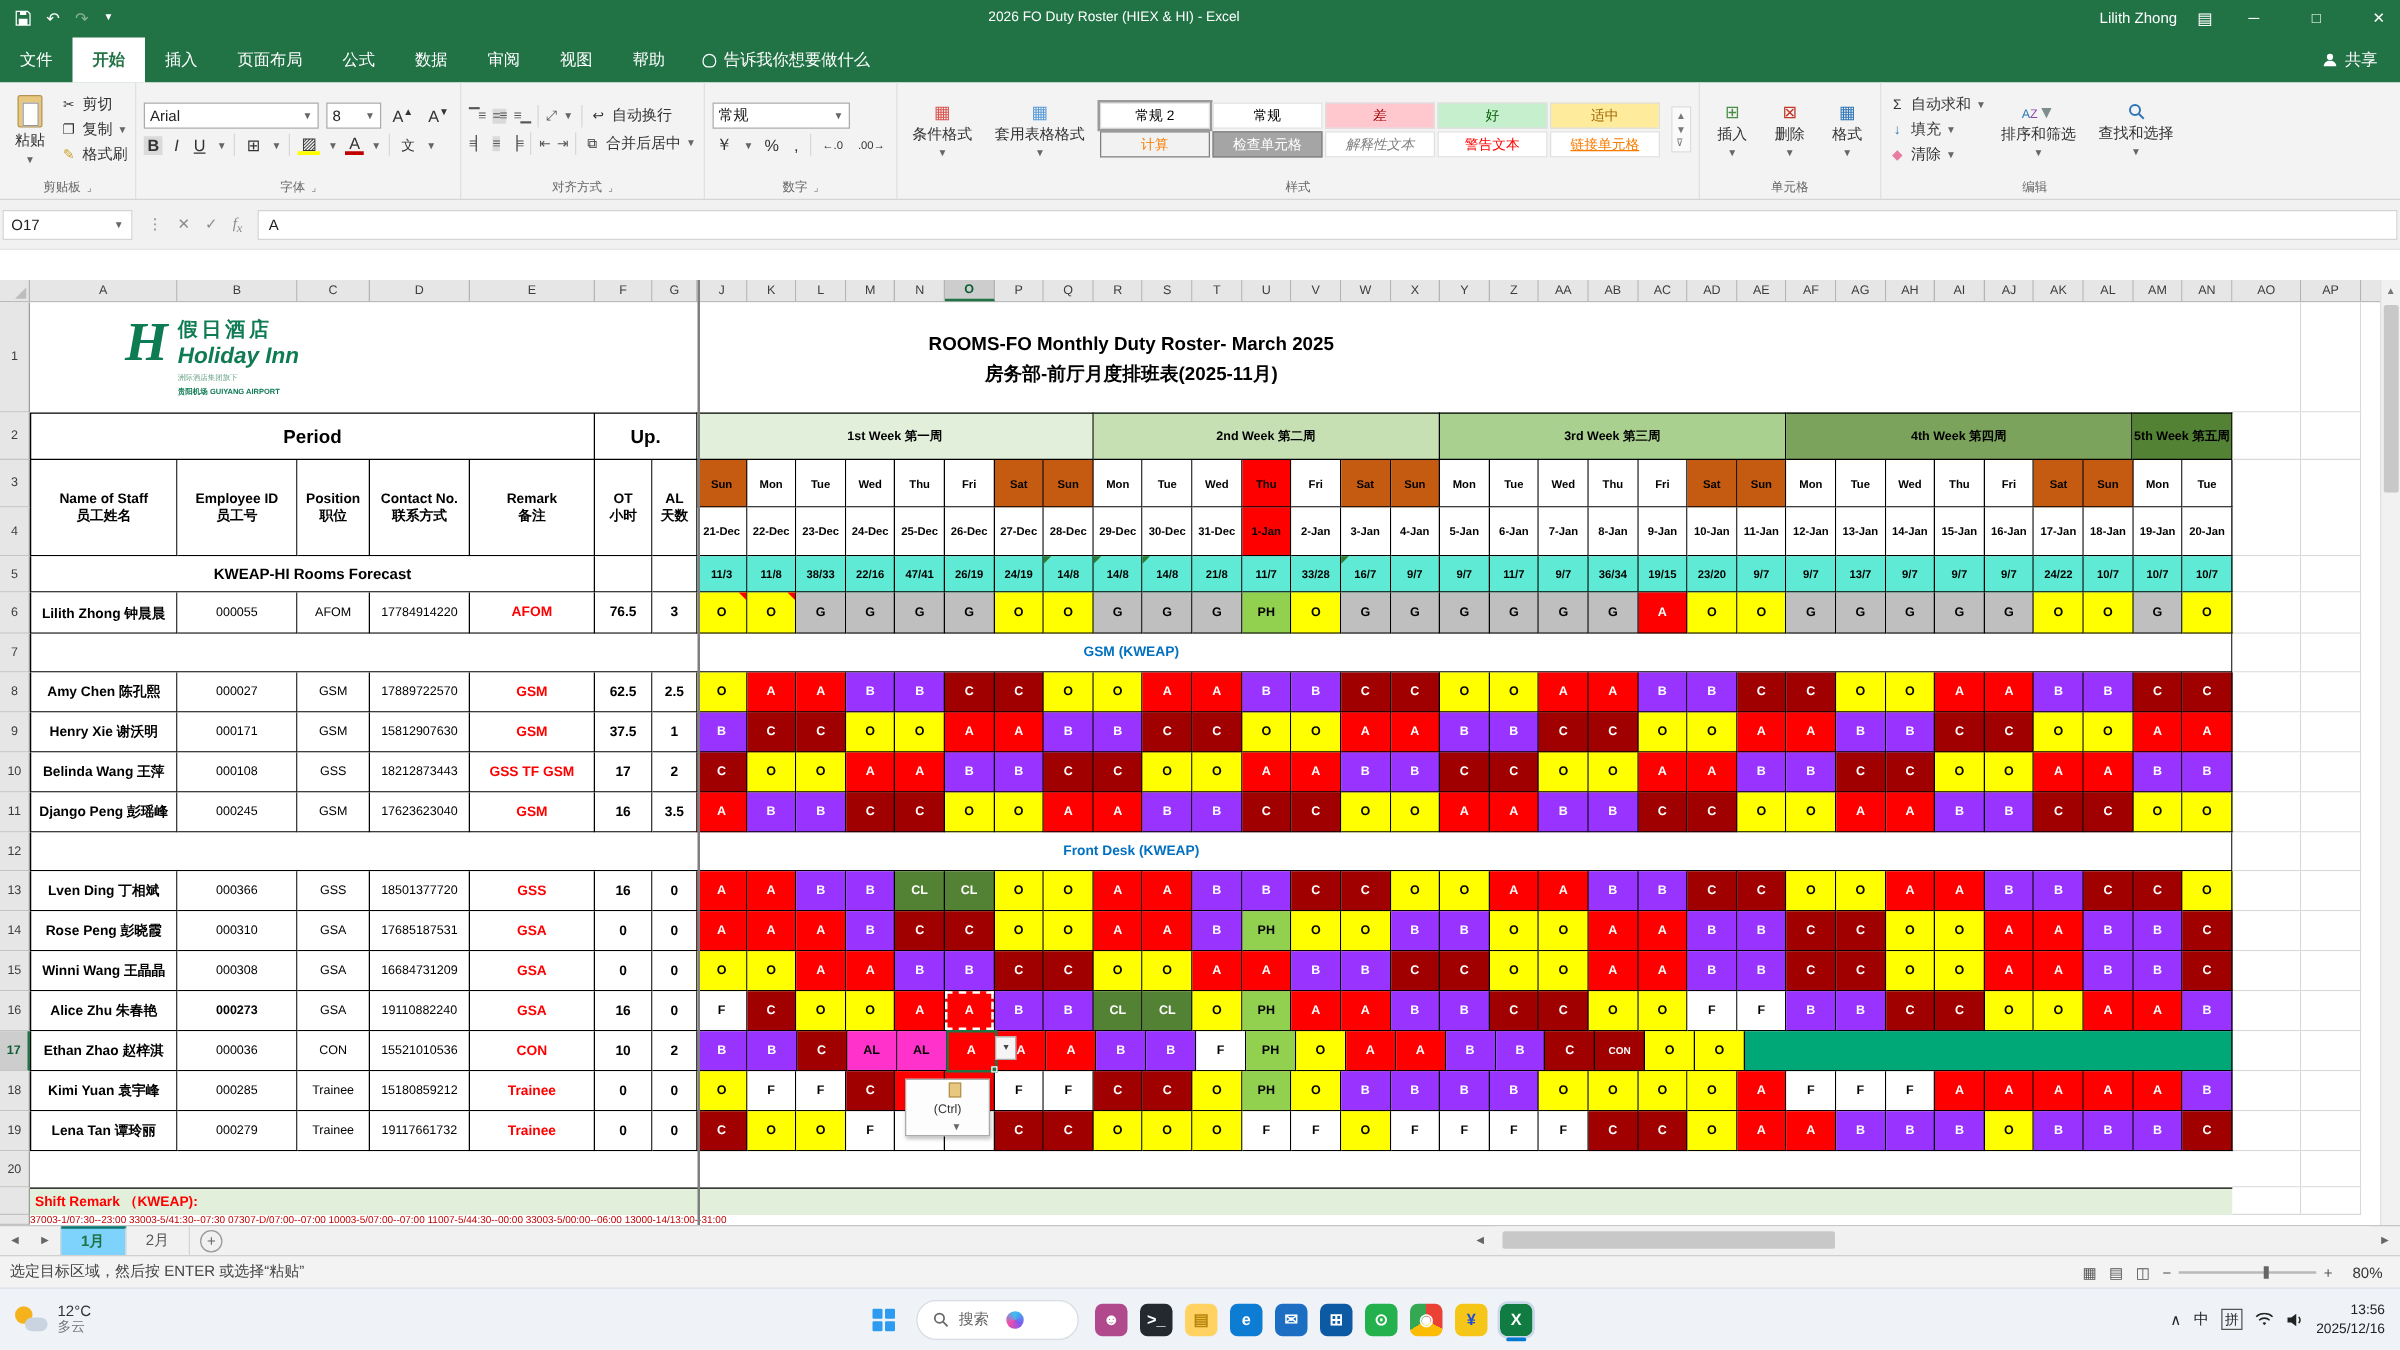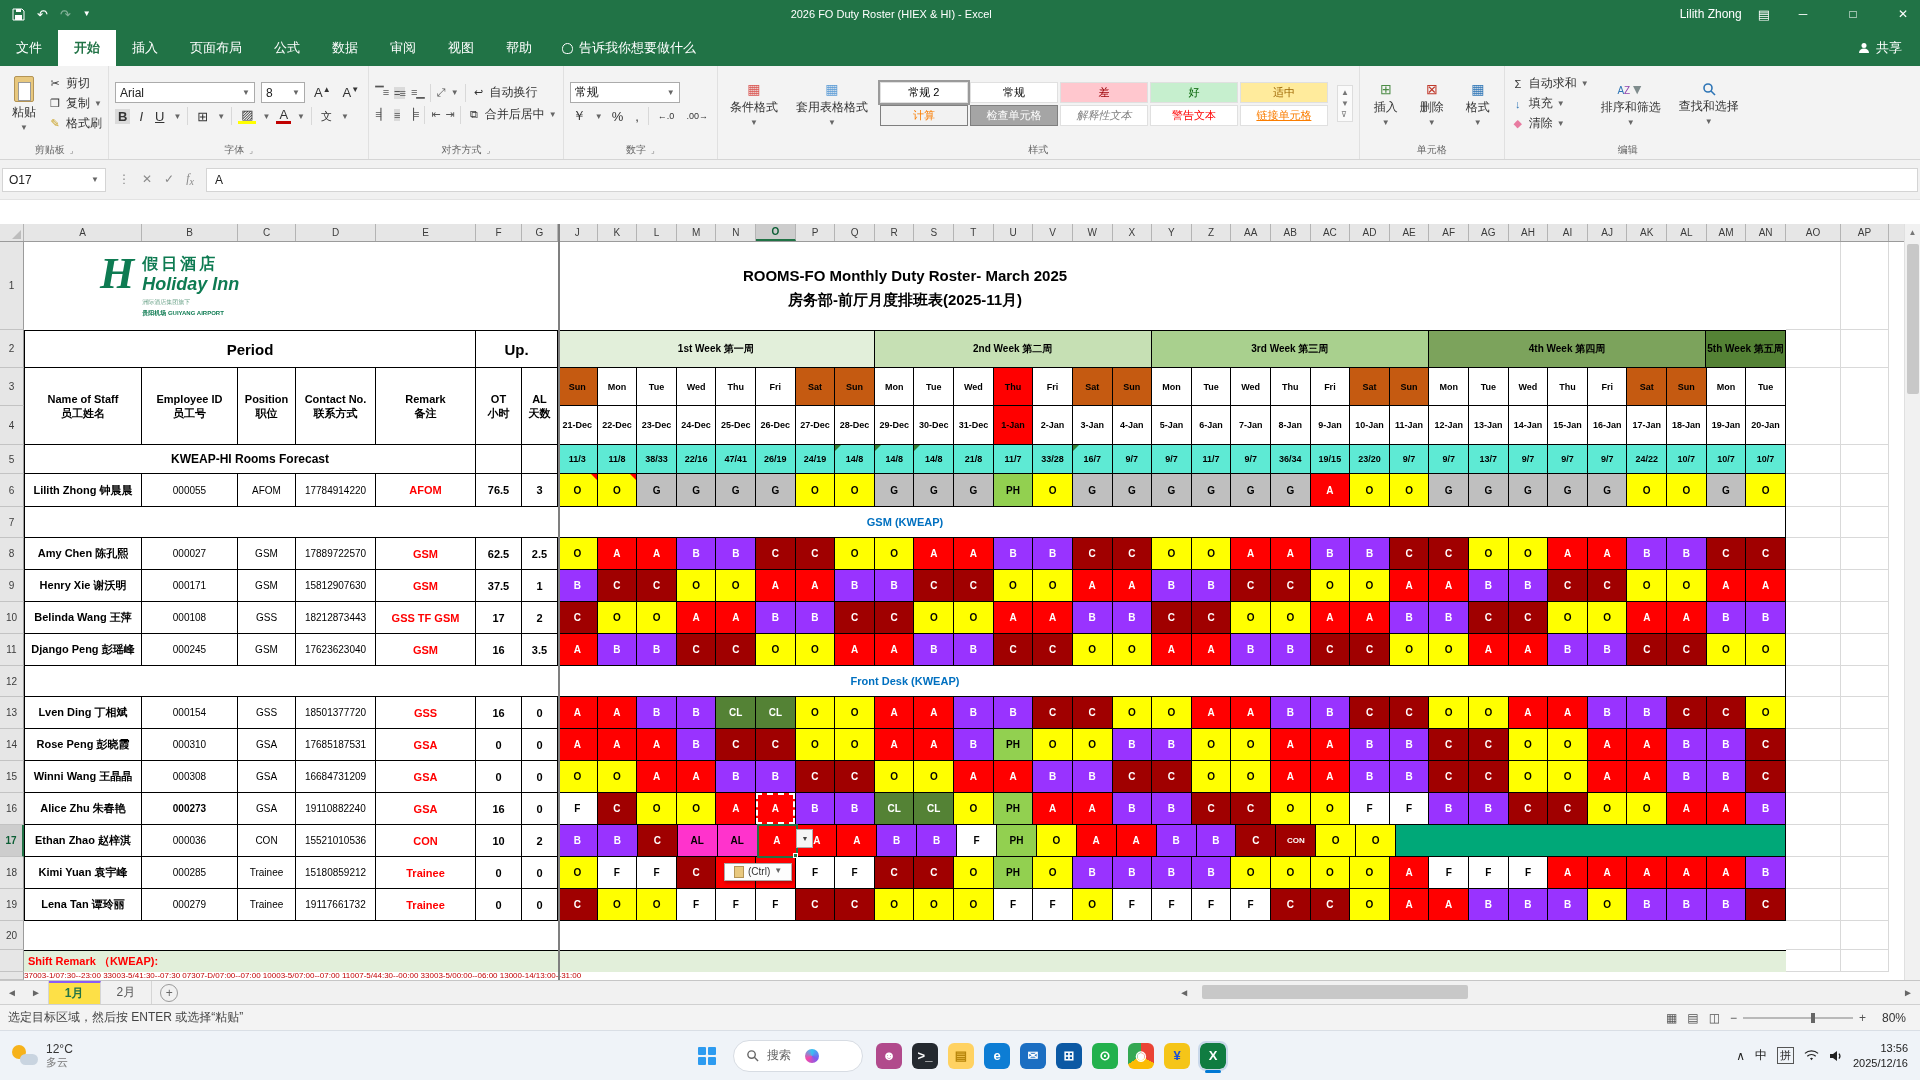--- a/index.html
+++ b/index.html
@@ -100,27 +100,27 @@
   .logoen{font-size:18px;font-weight:bold;font-style:italic;line-height:1.1;}
   .logosub{font-size:6px;color:#6FA58C;margin-top:3px;}
   .logosub2{font-size:6px;font-weight:bold;margin-top:2px;}
   .sheettitle{padding-top:22px;text-align:center;font-weight:bold;font-size:15px;line-height:24px;color:#000;}
   .band-remark{background:#E2EFDA;border-top:1px solid #000;display:flex;align-items:center;padding-left:4px;font-size:11px;font-weight:bold;color:#FF0000;flex:none;}
   .sliver{background:#fff;font-size:8px;color:#C00000;white-space:nowrap;overflow:hidden;flex:none;line-height:8px;}
   #pane-line{position:absolute;left:558px;top:0;width:2px;height:756px;background:#7F7F7F;z-index:4;}
   #vscroll{position:absolute;right:0;top:0;width:16px;height:756px;background:#F1F1F1;border-left:1px solid #E0E0E0;z-index:8;}
   .varr{height:16px;display:flex;align-items:center;justify-content:center;font-size:8px;color:#777;}
   .vthumb{position:absolute;left:2px;top:20px;width:12px;height:150px;background:#C8C8C8;border-radius:2px;}
-  .pastepopup{position:absolute;display:flex;align-items:flex-start;gap:4px;background:#FDFDFD;border:1px solid #ABABAB;box-shadow:1px 2px 3px rgba(0,0,0,.25);padding:2px 9px;font-size:10px;color:#333;z-index:30;}
+  .pastepopup{position:absolute;display:flex;align-items:flex-end;gap:4px;background:#FDFDFD;border:1px solid #ABABAB;box-shadow:1px 2px 3px rgba(0,0,0,.25);padding:2px 22px;font-size:10px;color:#333;z-index:30;flex-direction:column;}
   .ppclip{width:10px;height:12px;background:#E8C87E;border:1px solid #B49455;position:relative;}
   
   .tabsrow{height:24px;background:#F1F1F1;border-top:1px solid #C6C6C6;display:flex;align-items:center;font-size:12px;color:#555;}
   .tnav{padding:0 7px;font-size:10px;color:#666;}
   .stab{padding:0 16px;height:100%;display:flex;align-items:center;border-right:1px solid #D5D5D5;}
-  .stab.active{background:#fde047;color:#217346;font-weight:bold;border-top:2px solid #8b5cf6;}
+  .stab.active{background:#7dd3fc;color:#217346;font-weight:bold;border-top:2px solid #0f766e;}
   .addtab{width:18px;height:18px;border-radius:50%;border:1px solid #9a9a9a;display:flex;align-items:center;justify-content:center;margin-left:8px;font-size:12px;color:#666;}
   .hscroll{margin-left:auto;display:flex;align-items:center;height:100%;}
   .htrack{width:700px;height:100%;background:#F1F1F1;position:relative;}
   .hthumb{position:absolute;left:6px;top:4px;width:266px;height:14px;background:#C8C8C8;border-radius:2px;}
   
   .statusbar{height:26px;background:#F3F3F3;border-top:1px solid #D0D0D0;display:flex;align-items:center;font-size:12px;color:#444;padding:0 8px;}
   .viewicons{margin-left:auto;display:flex;gap:10px;font-size:12px;color:#555;}
   .zoomslider{display:flex;align-items:center;gap:6px;margin:0 10px;color:#555;}
   .ztrack{width:110px;height:2px;background:#B9B9B9;position:relative;}
   .zknob{position:absolute;left:62%;top:-4px;width:4px;height:10px;background:#666;}
@@ -918,21 +918,21 @@
         <div class="grow" style="height: 31px;">
           <div class="rhdr">12</div>
           <div class="secrow" style="width: 1762px;">Front Desk (KWEAP)</div>
           <div class="lite" style="width: 55px; height: 31px;"></div>
           <div class="lite" style="width: 48px; height: 31px;"></div>
           <div class="gfill"></div>
         </div>
         <div class="grow" style="height: 32px;">
           <div class="rhdr">13</div>
           <div class="tcell nm bl" style="width: 118px;">Lven Ding 丁相斌</div>
-          <div class="tcell sm" style="width: 96px;">000154</div>
+          <div class="tcell sm" style="width: 96px;">000366</div>
           <div class="tcell sm" style="width: 58px;">GSS</div>
           <div class="tcell sm" style="width: 80px;">18501377720</div>
           <div class="tcell rk" style="width: 100px;">GSS</div>
           <div class="tcell num" style="width: 46px;">16</div>
           <div class="tcell num" style="width: 36px;">0</div>
           <div class="roster">
             <div class="rc" style="background: rgb(255, 0, 0); color: rgb(255, 255, 255);">A</div>
             <div class="rc" style="background: rgb(255, 0, 0); color: rgb(255, 255, 255);">A</div>
             <div class="rc" style="background: rgb(153, 51, 255); color: rgb(255, 255, 255);">B</div>
             <div class="rc" style="background: rgb(153, 51, 255); color: rgb(255, 255, 255);">B</div>

